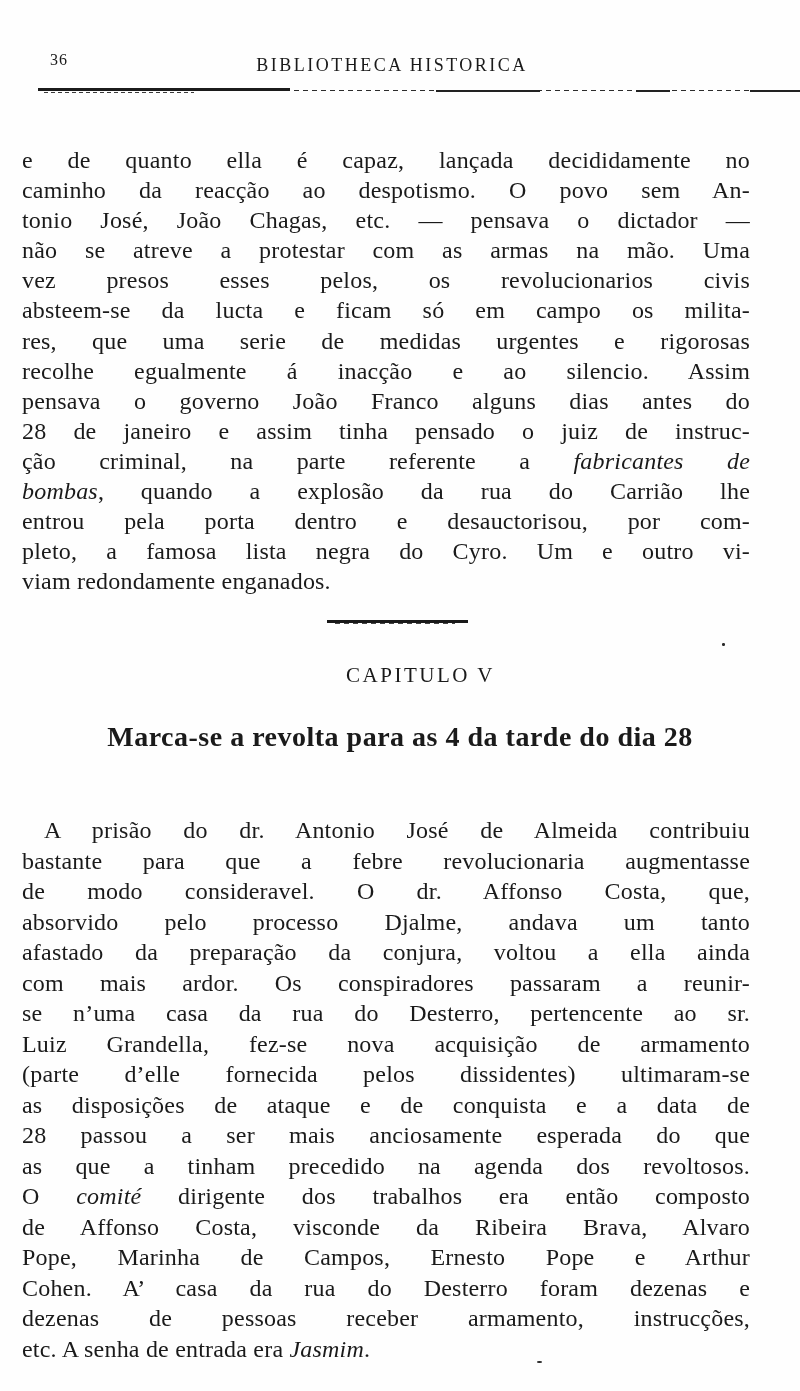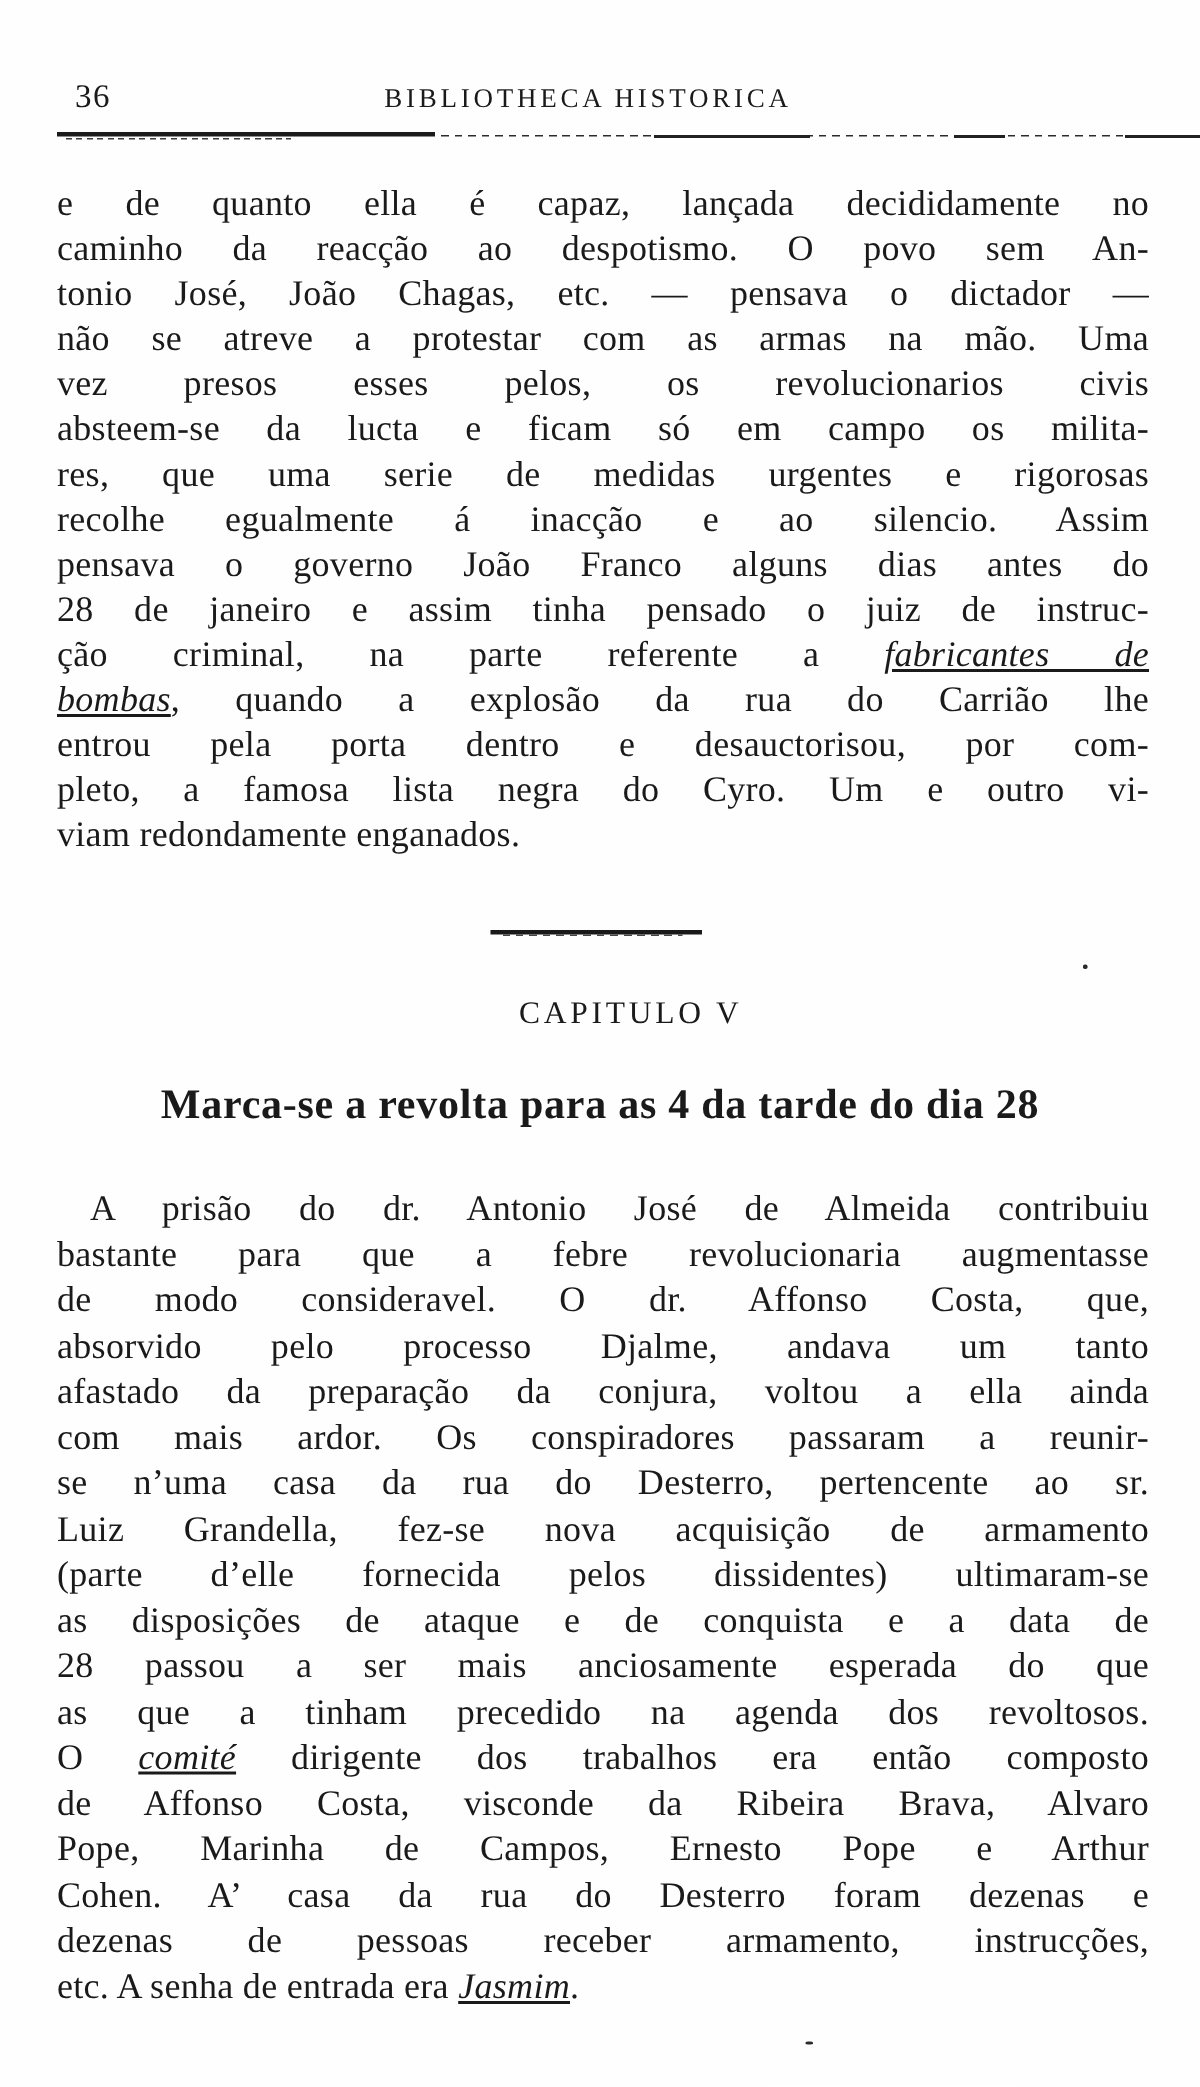--- a/index.html
+++ b/index.html
@@ -8,52 +8,52 @@
     width:800px;height:1391px;
     background:#fefefe;
     font-family:"Liberation Serif", serif;
     color:#1a1a1a;
     overflow:hidden;
     -webkit-font-smoothing:antialiased;
   }
   
   .page-number{
     position:absolute;left:50px;top:51px;
-    font-size:22px;letter-spacing:1px;
+    font-size:16px;letter-spacing:1px;
   }
   .running-title{
     position:absolute;left:0;right:16px;top:55px;
     text-align:center;
     font-size:18px;letter-spacing:2.5px;
   }
   .header-rule{position:absolute;left:38px;top:88px;width:730px;height:7px;}
   .hr-thick{position:absolute;left:0;top:0;width:252px;height:2.6px;background:#1b1b1b;}
   .hr-thick-under{position:absolute;left:6px;top:3.6px;width:150px;height:1px;
     background:repeating-linear-gradient(90deg,#3a3a3a 0 4px,transparent 4px 7px);}
   .hr-dots{position:absolute;left:256px;top:1.8px;width:474px;height:1.6px;
     background:repeating-linear-gradient(90deg,#2c2c2c 0 5px,transparent 5px 9px);}
   .hr-solid1{position:absolute;left:398px;top:1.5px;width:104px;height:2px;background:#222;}
   .hr-solid2{position:absolute;left:598px;top:1.5px;width:34px;height:2px;background:#222;}
   .hr-solid3{position:absolute;left:712px;top:1.5px;width:56px;height:2px;background:#222;}
   
-  .para{position:absolute;left:38px;width:728px;}
+  .para{position:absolute;left:22px;width:728px;margin-top:24px;}
   #para1{top:121px;}
   #para2{top:791px;}
   .line{
     font-size:24px;
     letter-spacing:0.2px;
     text-align:justify;
     text-align-last:justify;
     white-space:normal;
   }
   #para1 .line{height:30.1px;line-height:30.1px;}
   #para2 .line{height:30.5px;line-height:30.5px;}
   .line.nojust{text-align-last:left;}
   .line.indent{text-indent:22px;}
-  .it{font-style:italic;text-decoration:underline;}
+  .it{font-style:italic;}
   
   .section-divider{position:absolute;left:327px;top:620px;width:141px;height:2.6px;background:#191919;}
   .section-divider::after{content:"";position:absolute;left:8px;top:3.4px;width:120px;height:1px;
     background:repeating-linear-gradient(90deg,#444 0 5px,transparent 5px 9px);}
   .chapter-label{
     position:absolute;left:0;right:0;top:663px;
     text-align:center;
     font-size:21px;letter-spacing:2.5px;padding-left:41px;
   }
   .chapter-title{

